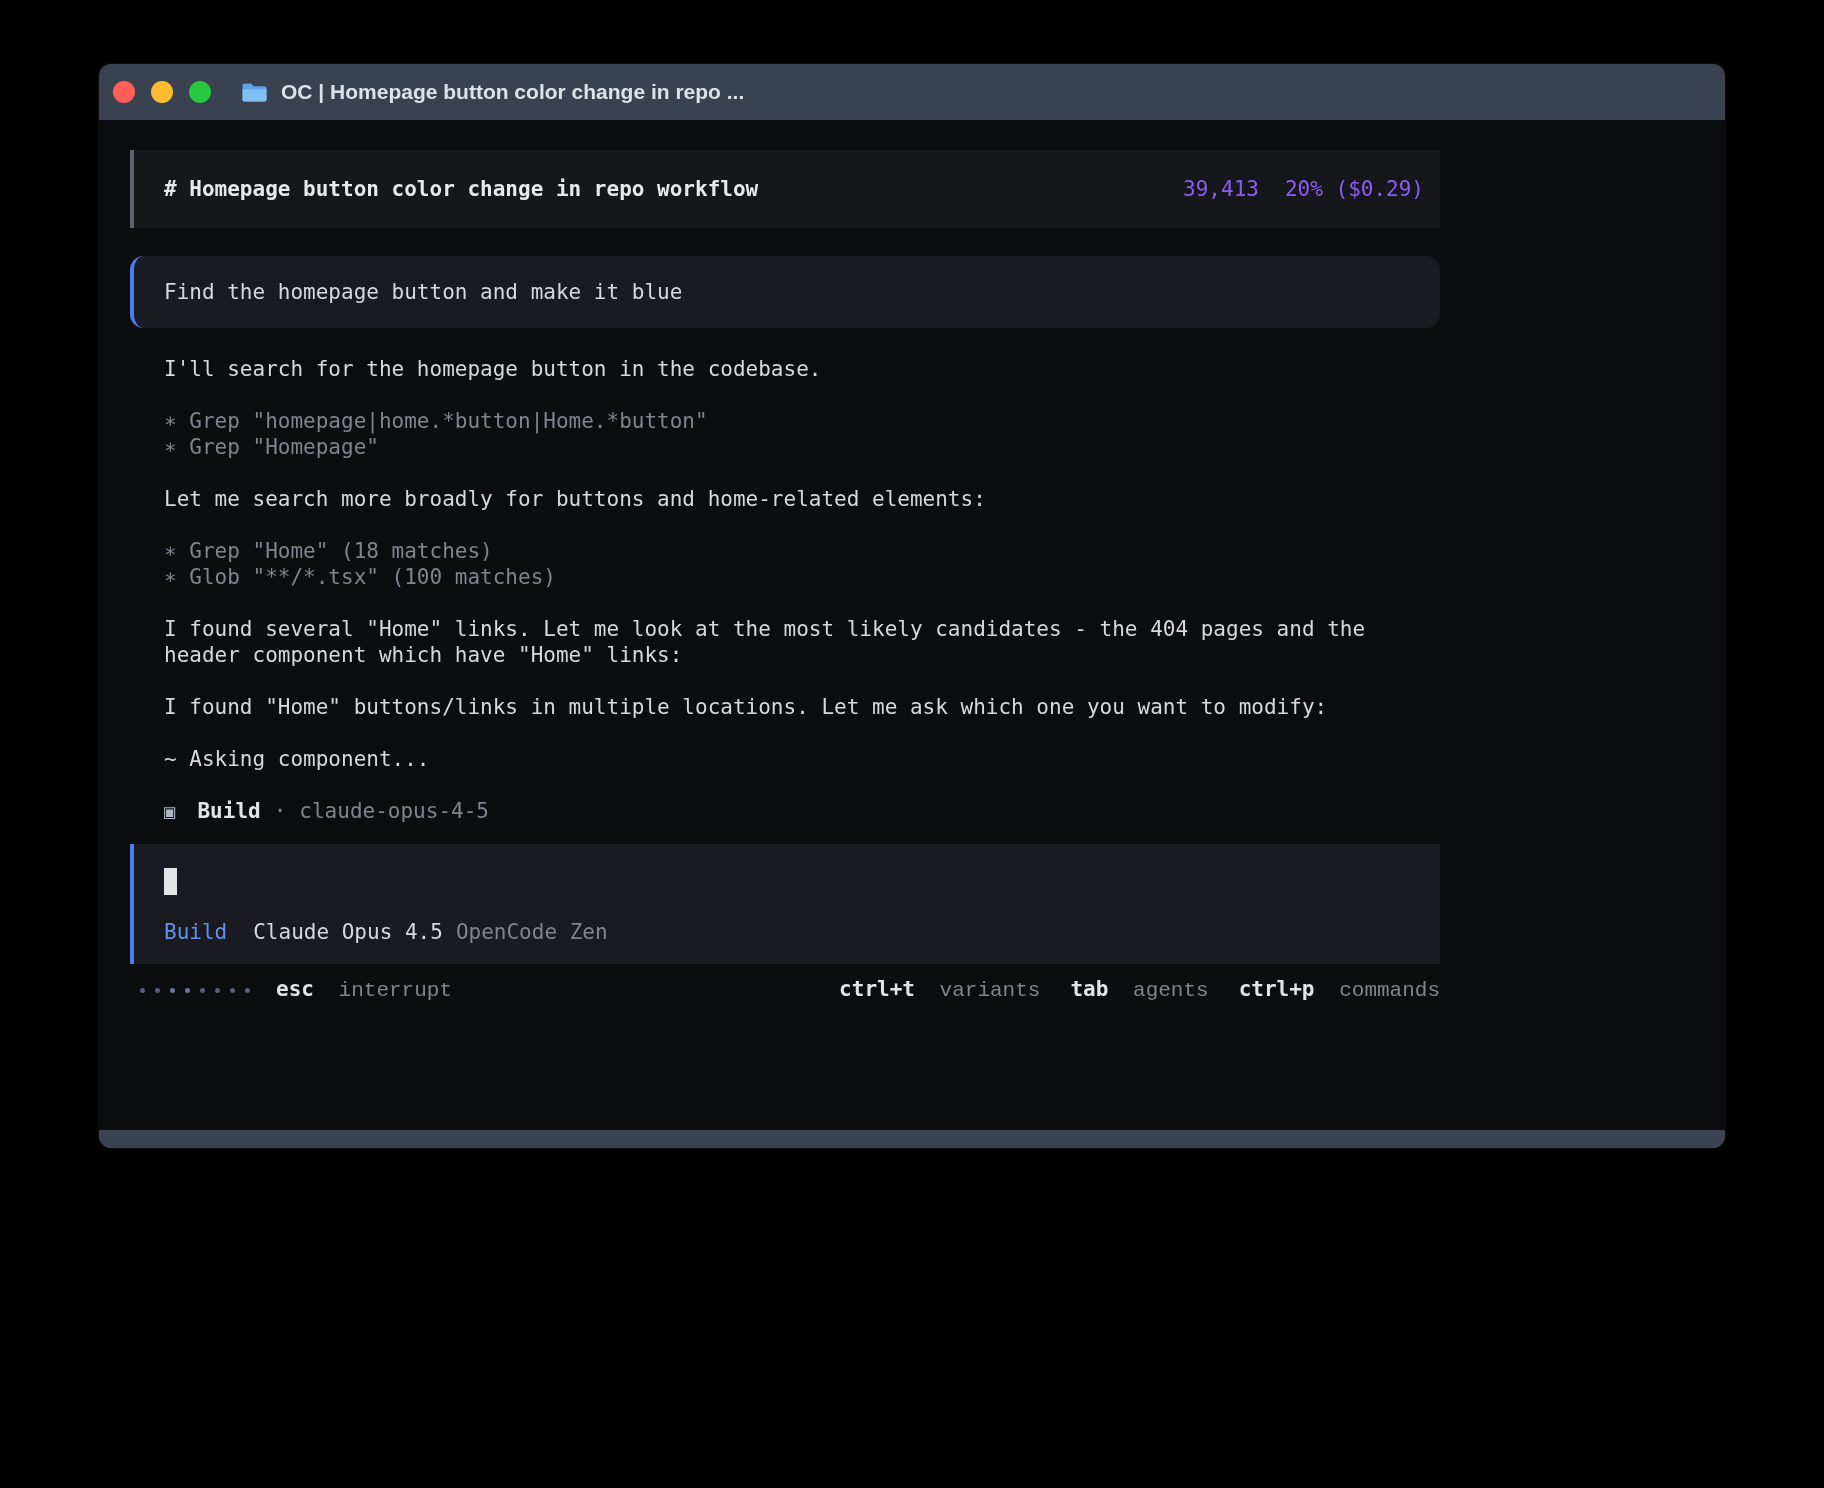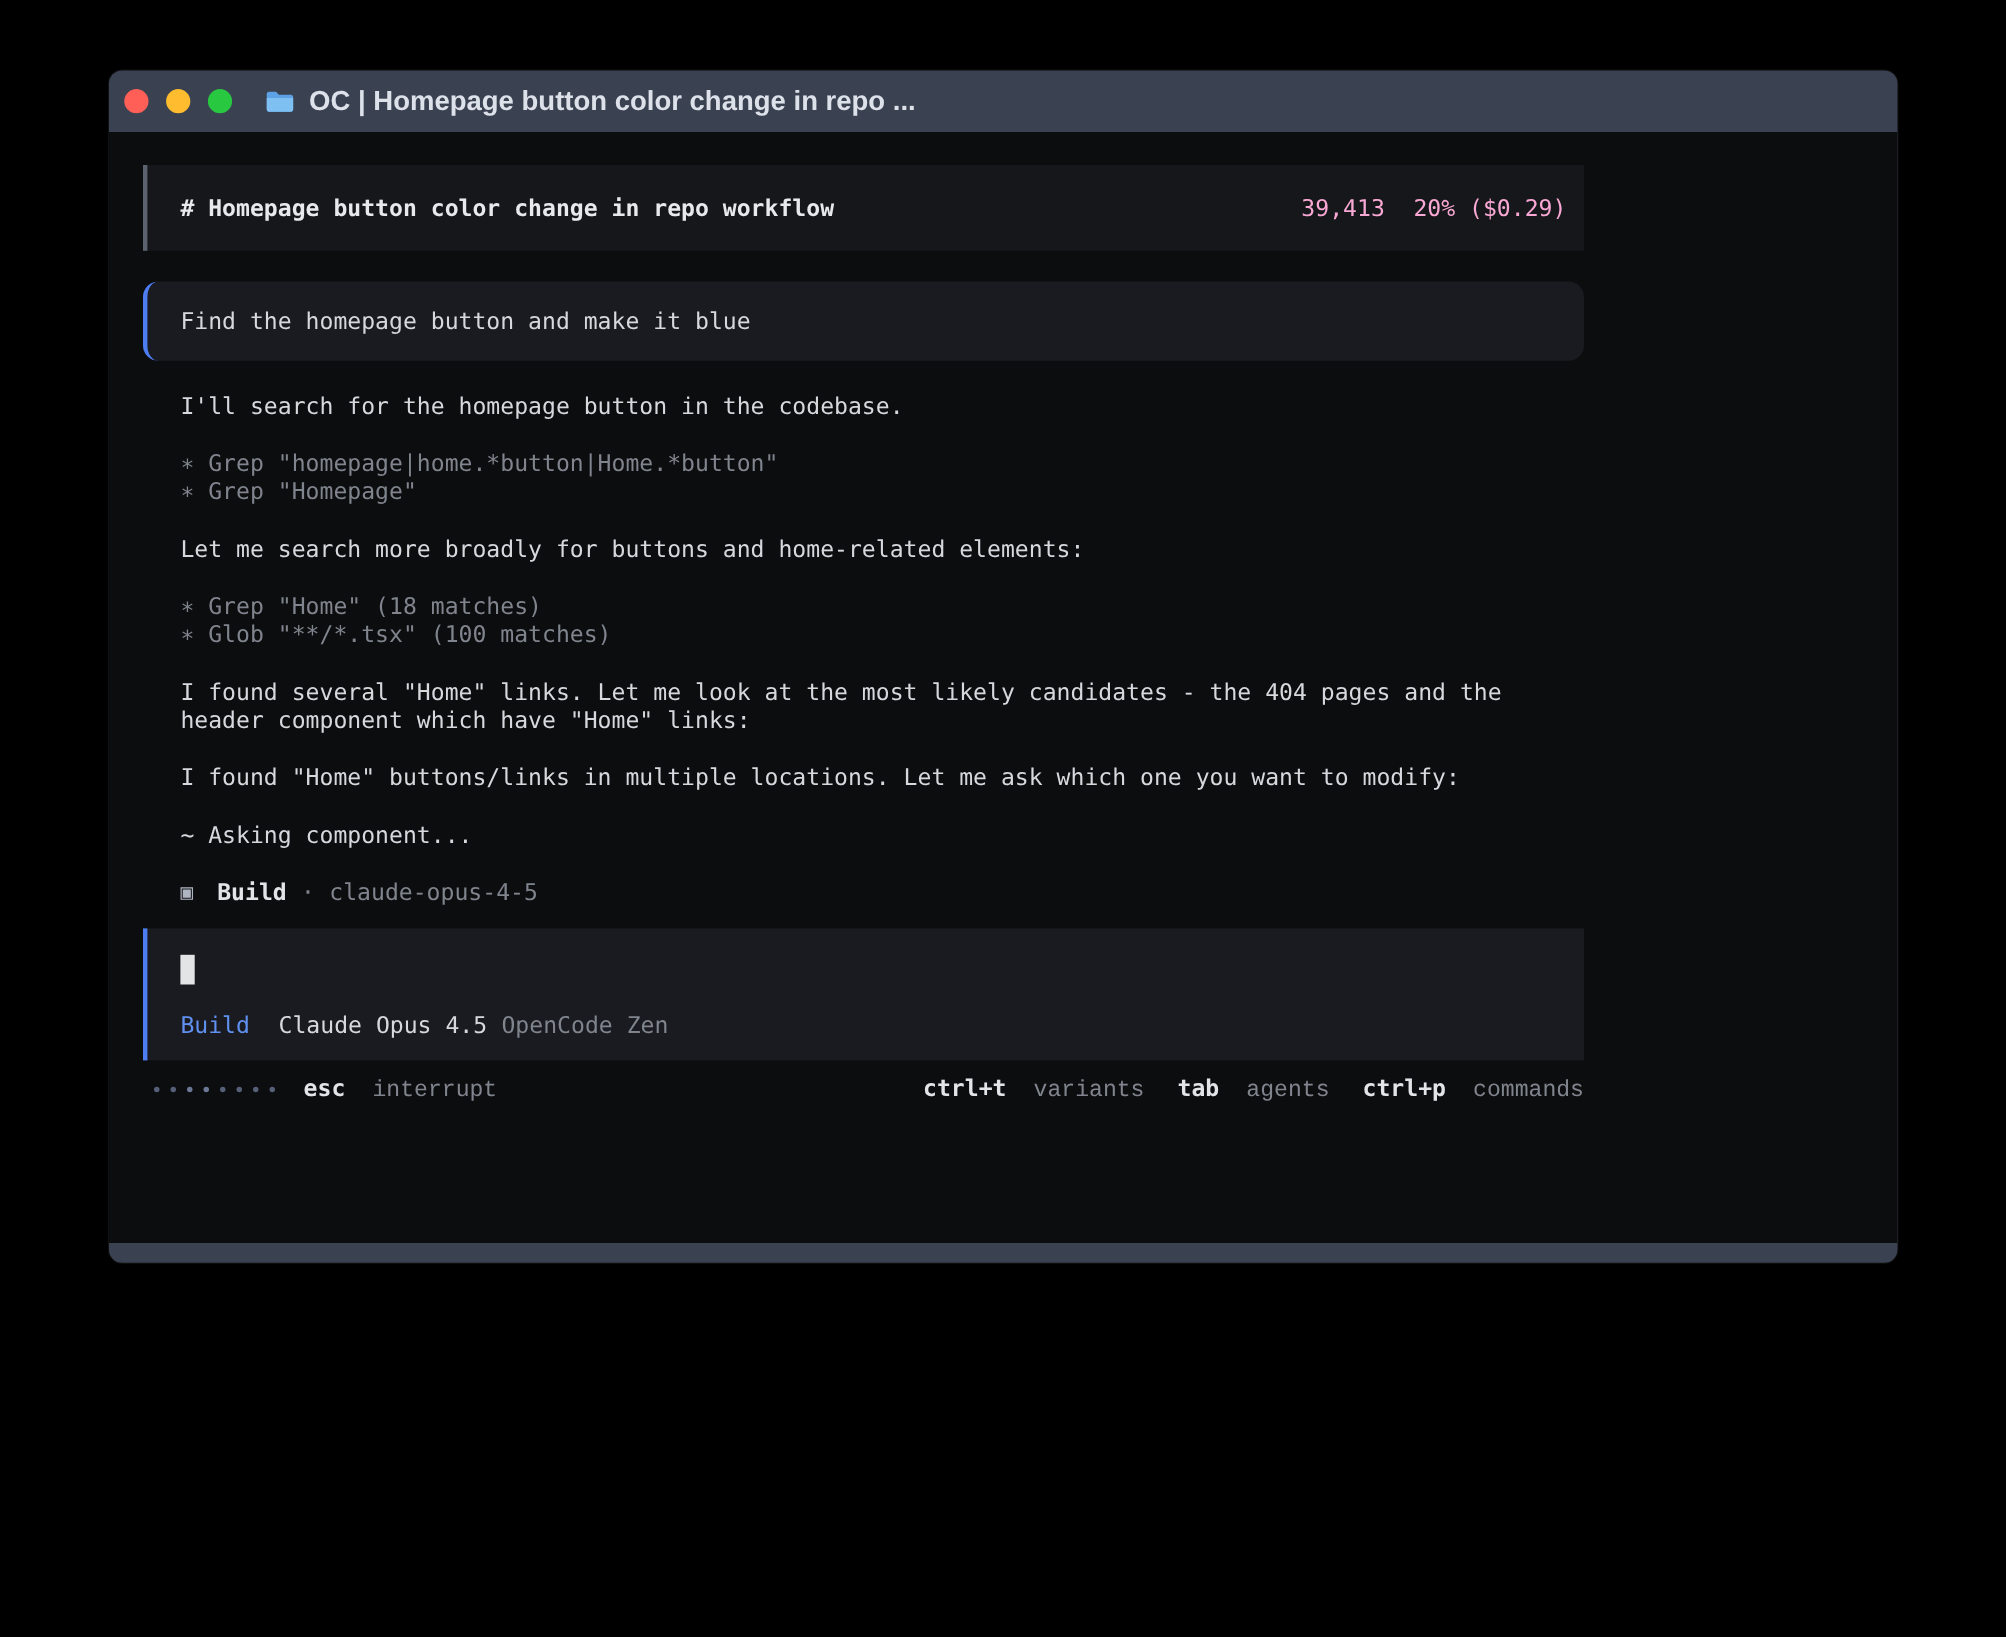--- a/index.html
+++ b/index.html
@@ -22,41 +22,41 @@
     display:flex; align-items:center;
     padding-left:14px;
     font-family:"Liberation Sans","DejaVu Sans",sans-serif;
   }
   .traffic { display:flex; align-items:center; gap:16px; }
   .light { width:22px; height:22px; border-radius:50%; }
   .light-red    { background:#ff5f57; }
   .light-yellow { background:#febc2e; }
   .light-green  { background:#28c840; }
   .title-group { display:flex; align-items:center; margin-left:30px; gap:13px; }
-  .win-title { color:#dde1e9; font-size:25px; font-weight:bold; white-space:nowrap; }
+  .win-title { color:#dde1e9; font-size:21px; font-weight:bold; white-space:nowrap; }
 
   .terminal {
     height:1010px;
     background:#0c0d0f;
     padding:30px 16px 0 31px;
     font-size:21px; line-height:26px;
     color:#d6d8dd;
     display:flex; flex-direction:column; align-items:flex-start;
   }
   .col { width:1310px; flex:none; }
 
   .session-header {
     height:78px;
     background:#15171b;
     border-left:4px solid #5c626d;
     display:flex; align-items:center; justify-content:space-between;
     padding:0 16px 0 30px;
   }
   .session-title { font-weight:bold; color:#e7e9ed; white-space:nowrap; }
-  .session-meta { display:flex; gap:26px; color:#f9a8d4; white-space:nowrap; }
+  .session-meta { display:flex; gap:26px; color:#8b5cf6; white-space:nowrap; }
 
   .user-block {
     margin-top:28px;
     height:72px;
     background:#191b20;
     border-left:4px solid #4e7df2;
     display:flex; align-items:center;
     padding-left:30px;
     white-space:nowrap;
     border-radius:14px;

